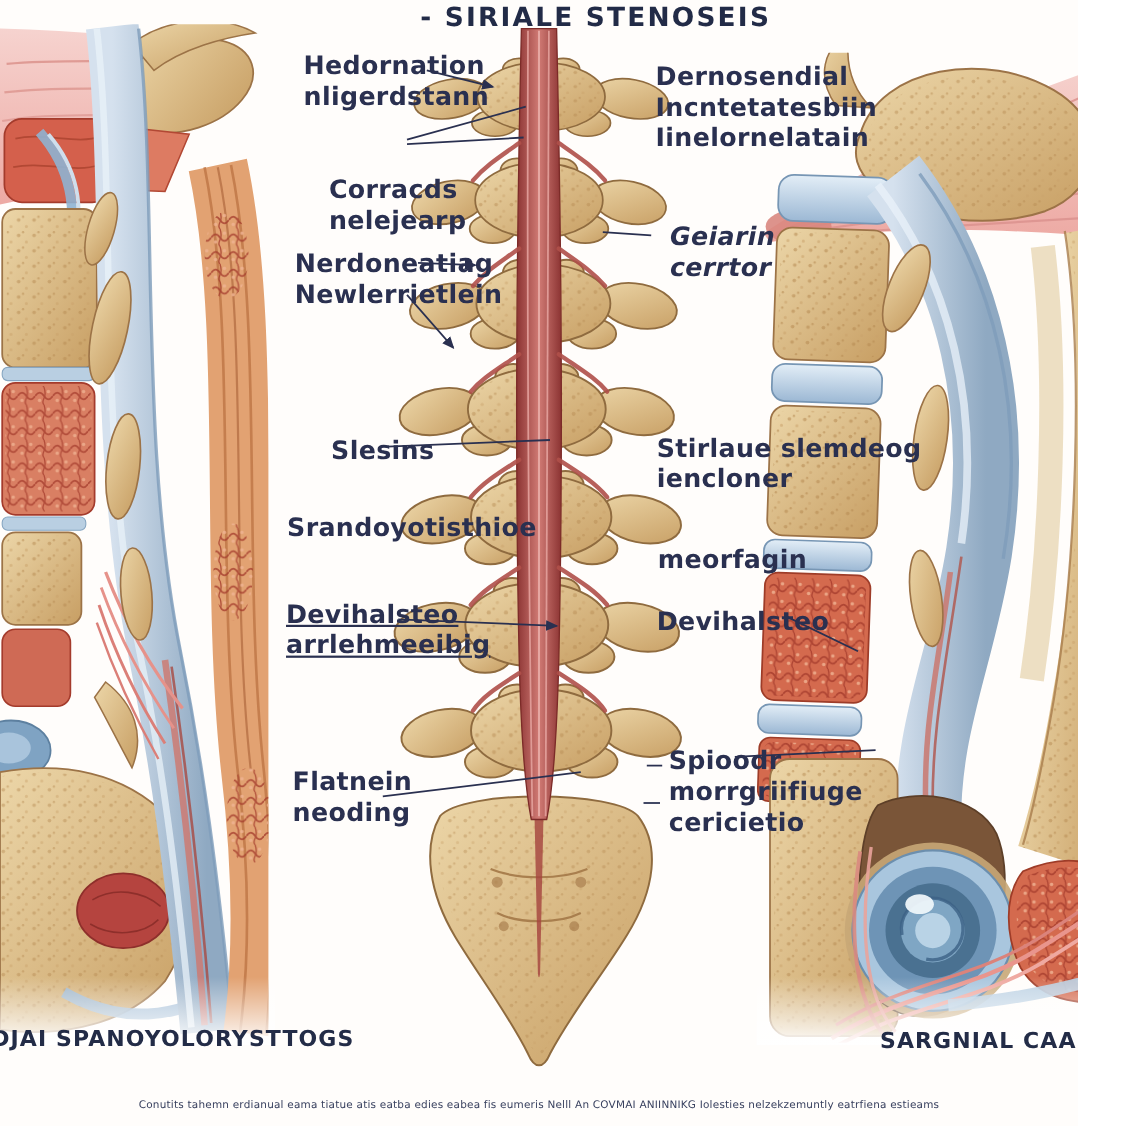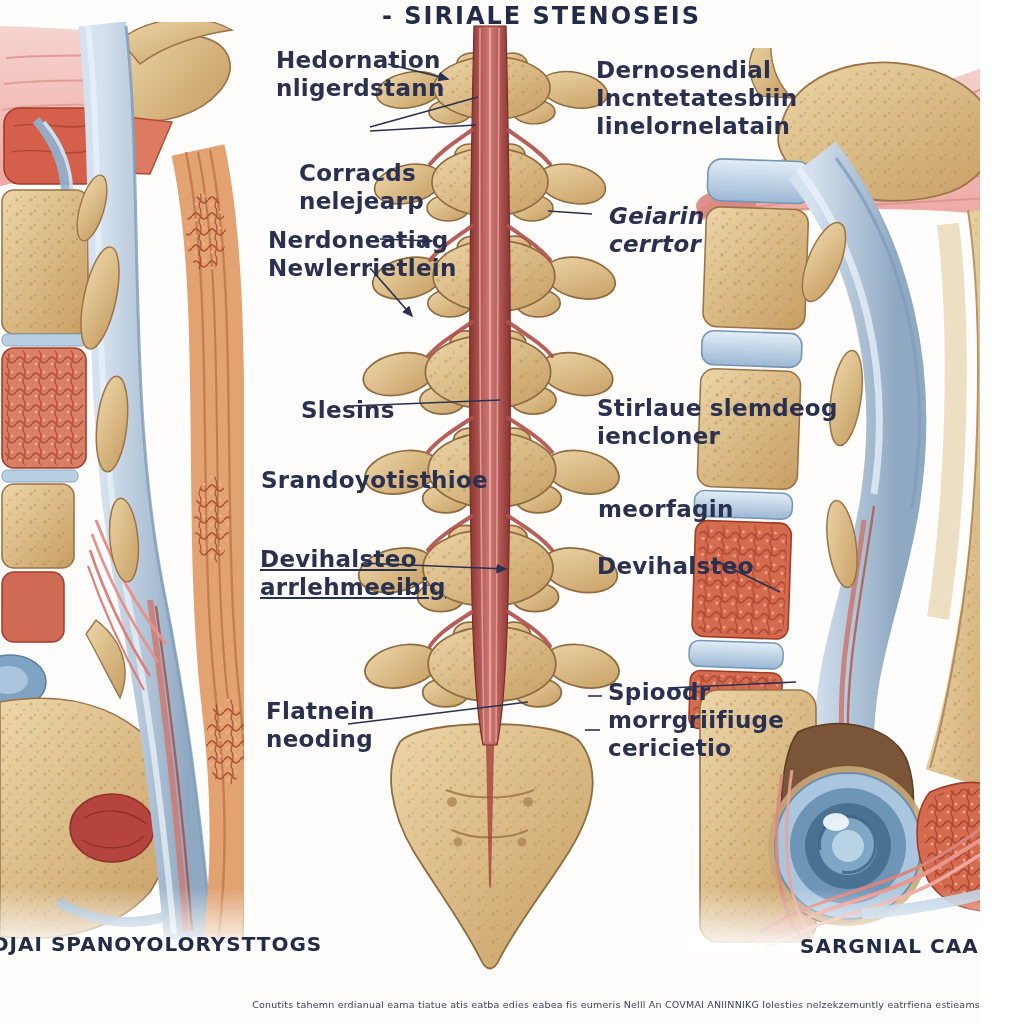--- a/index.html
+++ b/index.html
@@ -29,21 +29,21 @@
   #lbl-stirlaue{left:597px;top:394px;}
   #lbl-meorfagin{left:598px;top:495px;}
   #lbl-stetionecuth{left:597px;top:552px;}
   #lbl-spioodr{left:608px;top:678px;}
   .caption{
     font-size:20px;font-weight:700;letter-spacing:1px;color:#232c47;white-space:nowrap;
   }
   #caption-left{left:-8px;top:932px;}
   #caption-right{left:800px;top:934px;}
   #fine-print{
-    left:0;right:0;top:999px;text-align:right;font-size:9.5px;
+    left:0;right:0;top:999px;text-align:center;font-size:9.5px;
     color:#39415f;letter-spacing:.2px;filter:blur(.3px);
   }
   #corner-letter{
     left:1004px;top:40px;font-family:"DejaVu Serif", serif;font-style:italic;
     font-size:30px;color:#3a3a3a;
   }
 </style>
 </head>
 <body>
 

